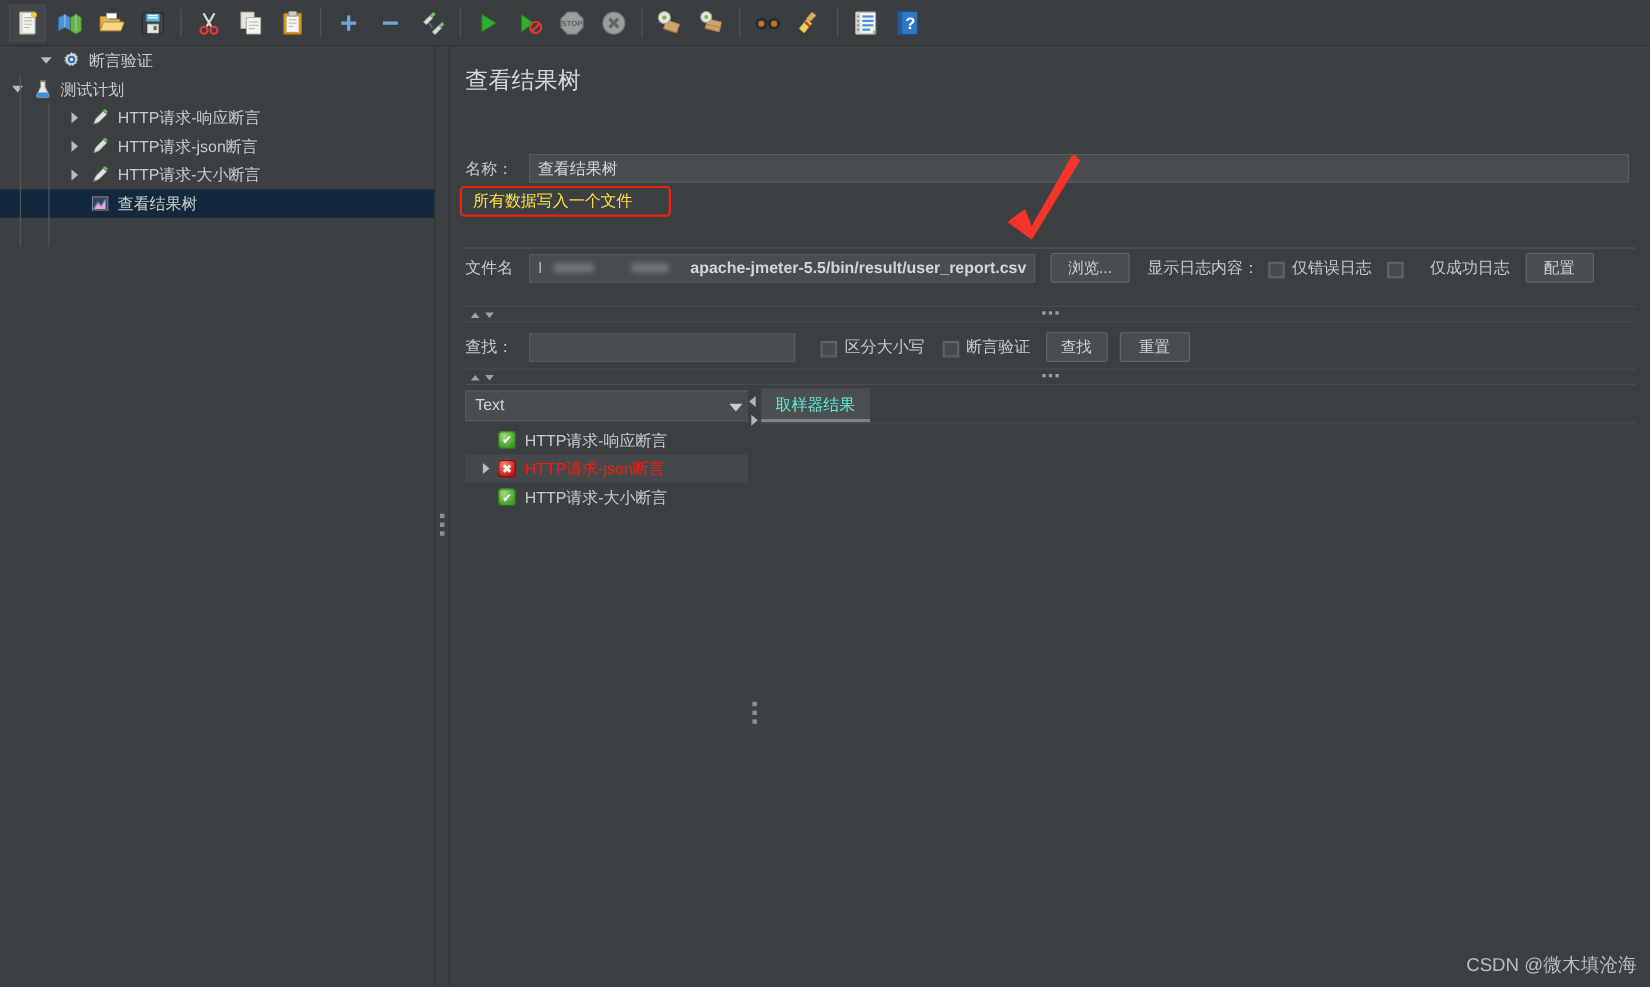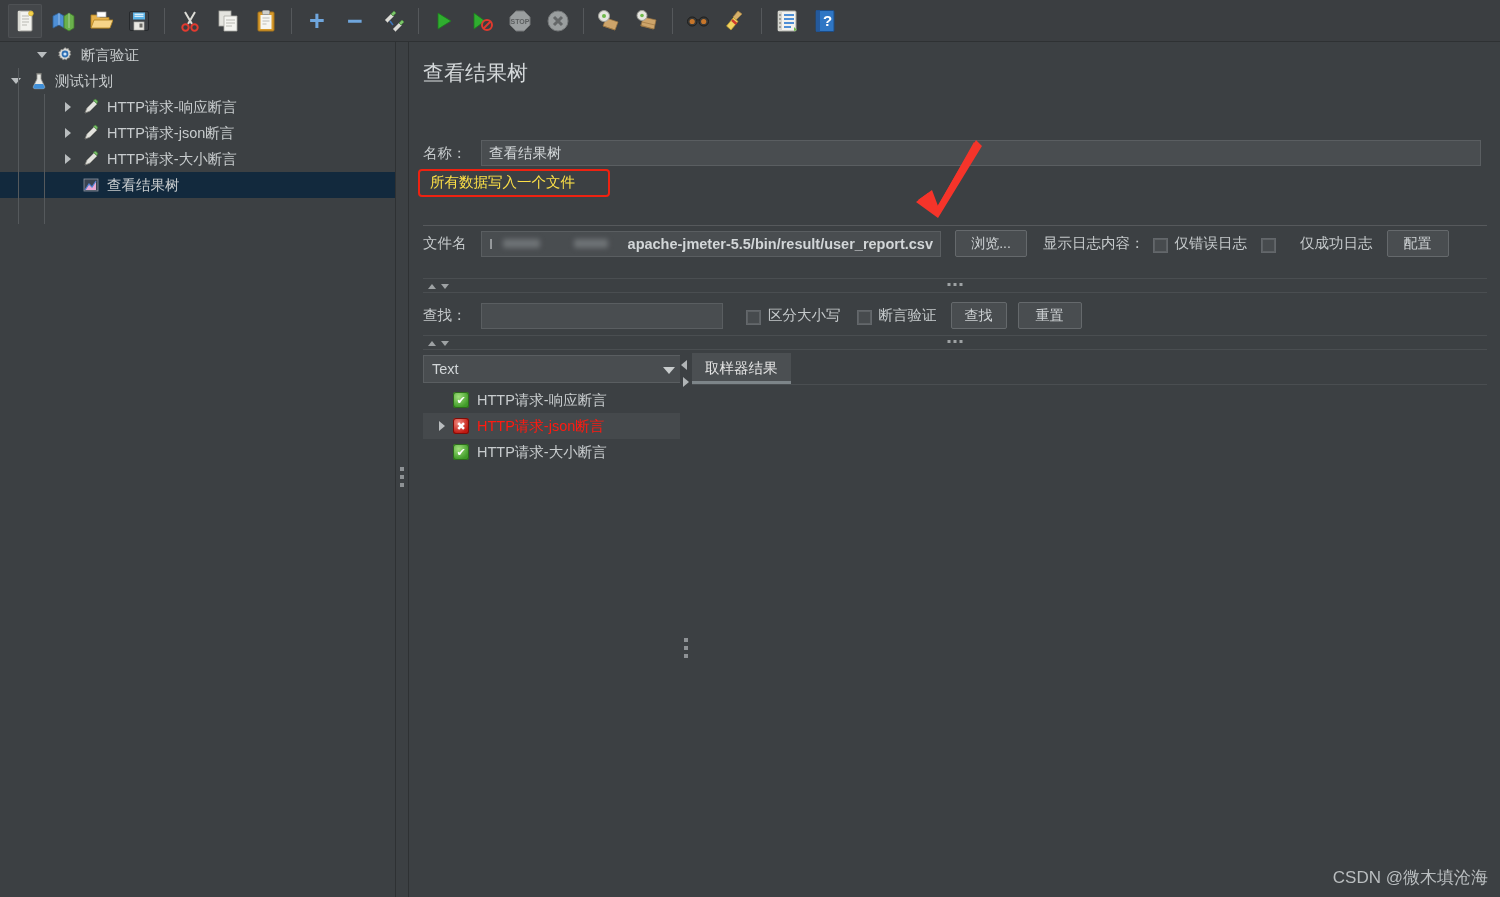--- a/index.html
+++ b/index.html
@@ -168,21 +168,21 @@
     border-left: 6px solid #b0b4b6; }
 
   
   #sampler-panel {
     position: absolute; left: 692px; top: 311px; width: 795px; height: 548px;
     background: #3c4043;
   }
   #sampler-tabbar { position: absolute; left: 0; top: 0; height: 31px; width: 100%; }
   .tab {
     position: absolute; top: 0; height: 31px; padding: 0 13px;
-    display: flex; align-items: center; font-size: 14.5px; color: #e5e5e5;
+    display: flex; align-items: center; font-size: 14.5px; color: #5eead4;
   }
   .tab.active { background: #4b4f52; }
   .tab.active::after {
     content:''; position: absolute; left: 0; bottom: 0; width: 100%;
     height: 3px; background: #7d8589;
   }
   #sampler-body {
     position: absolute; left: 0; top: 31px; width: 795px; height: 517px;
     background: #3c4043; border-top: 1px solid #4a4e51;
   }

